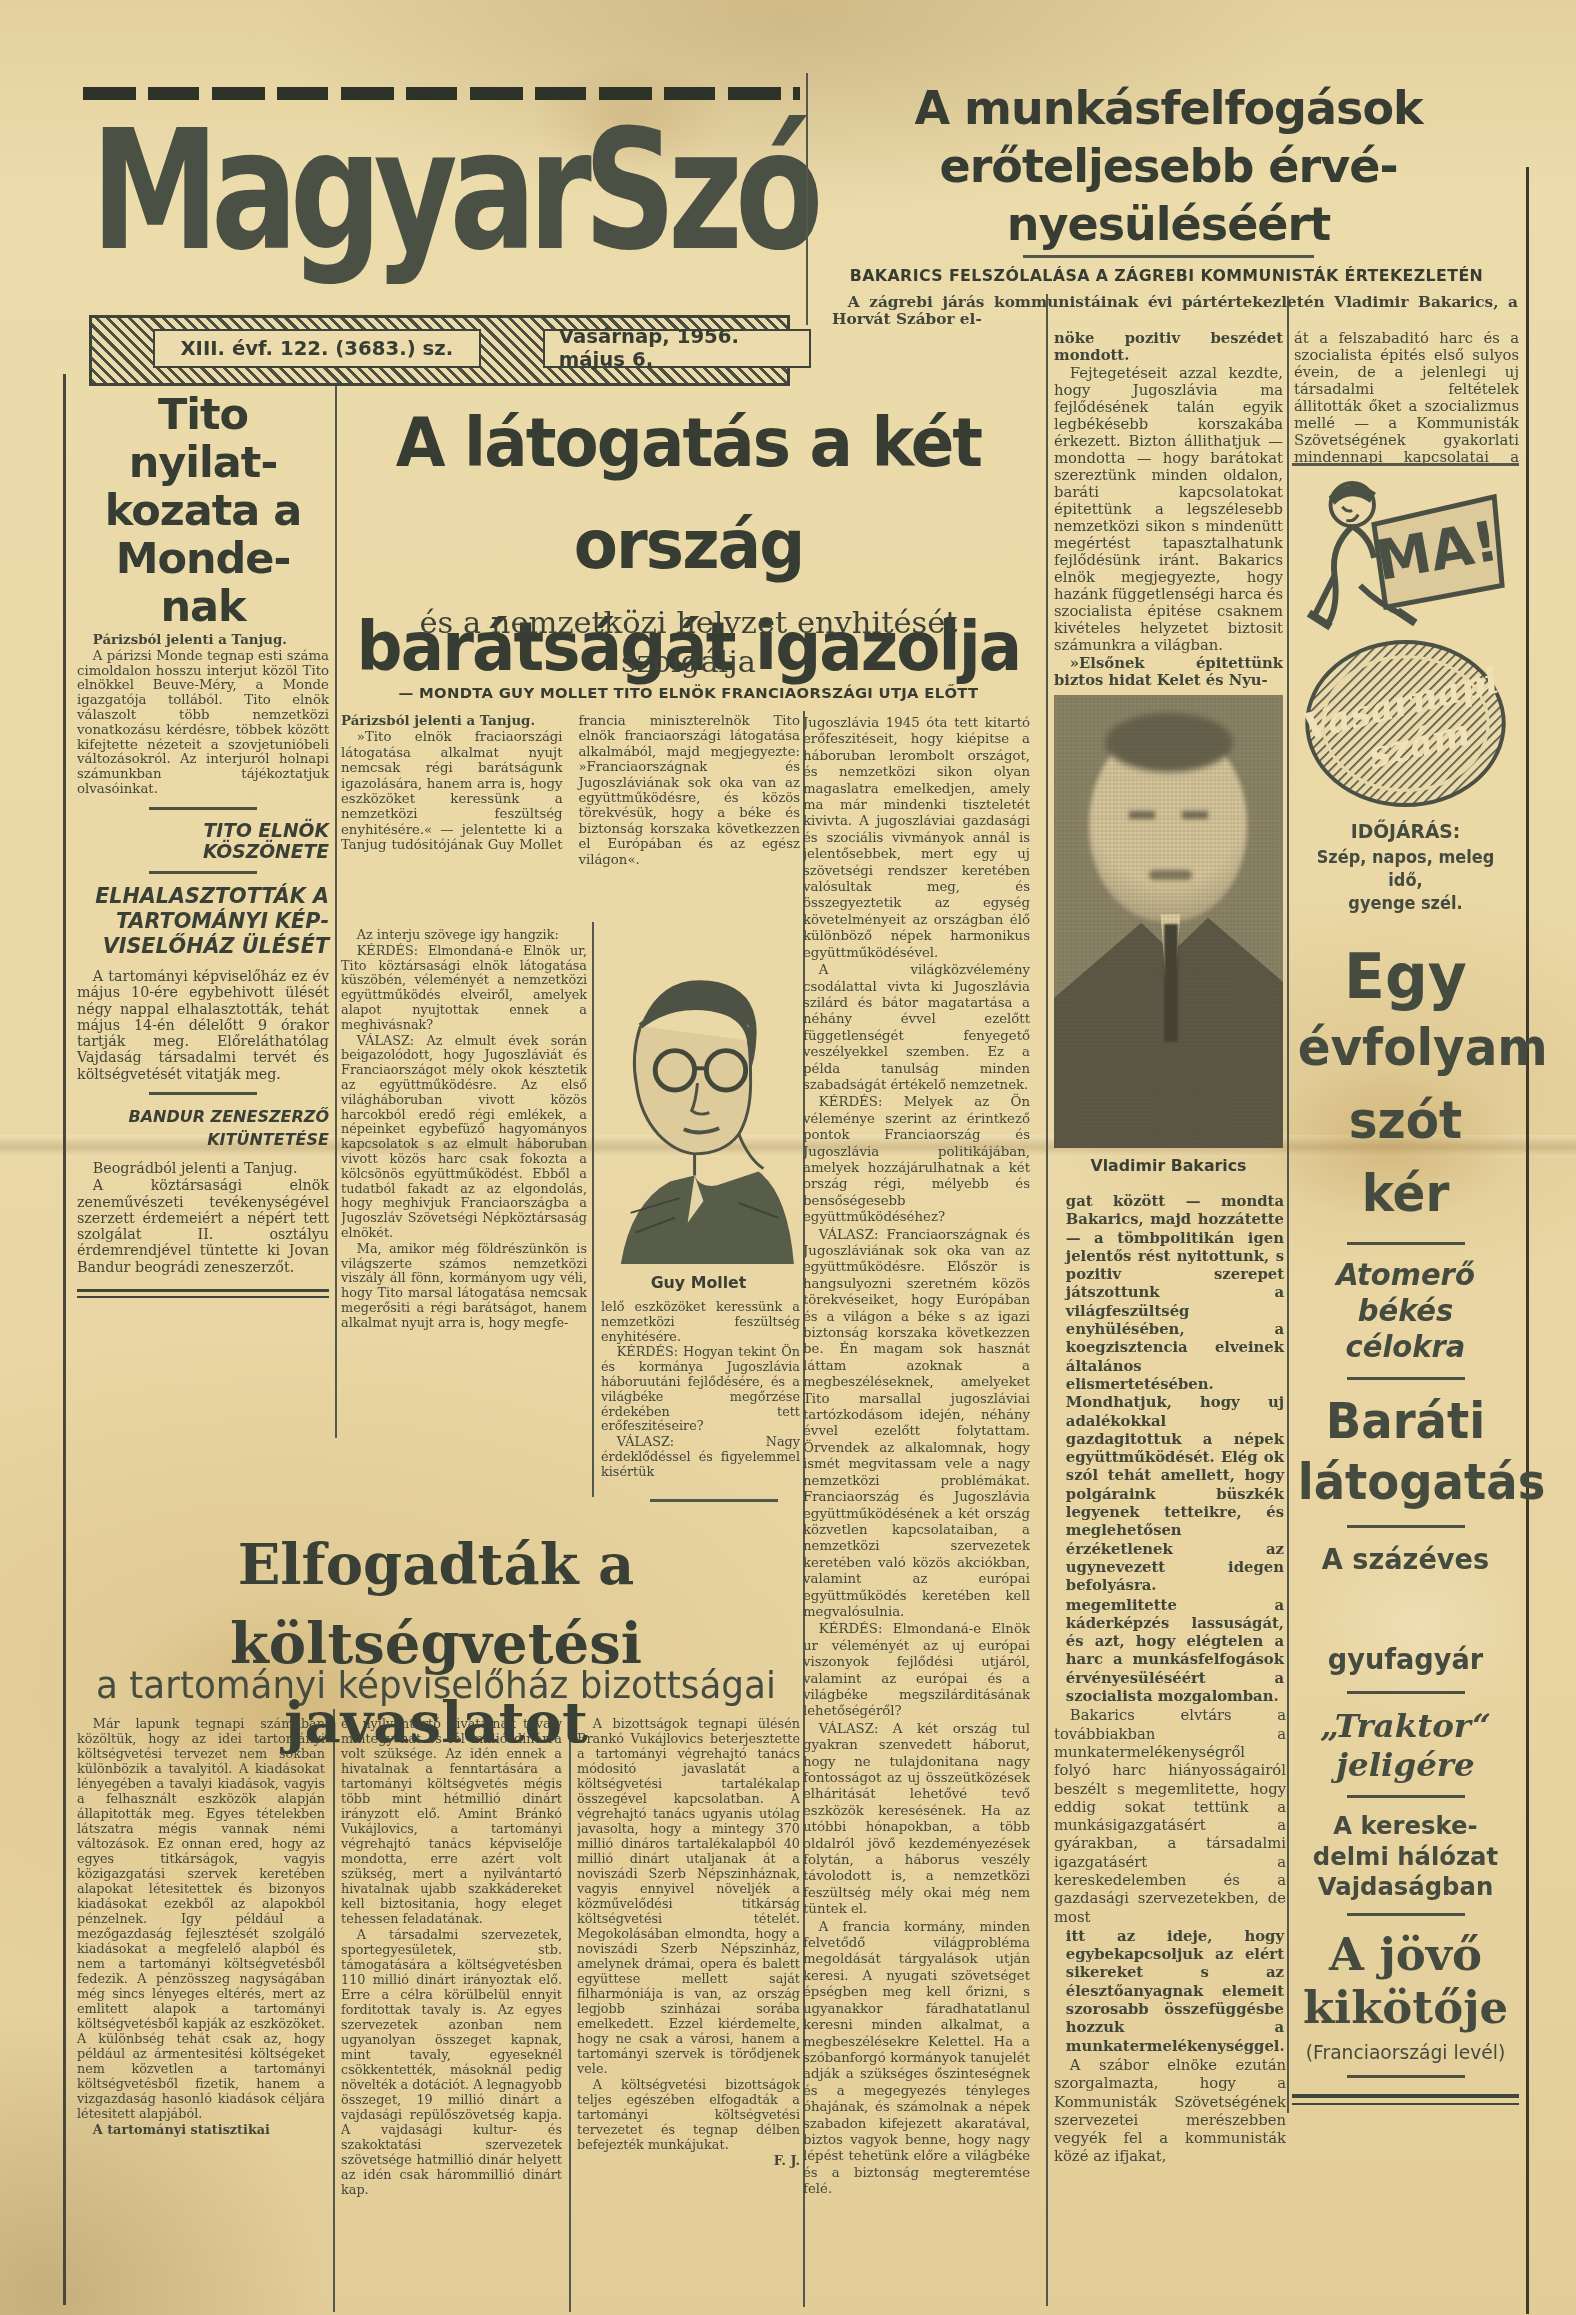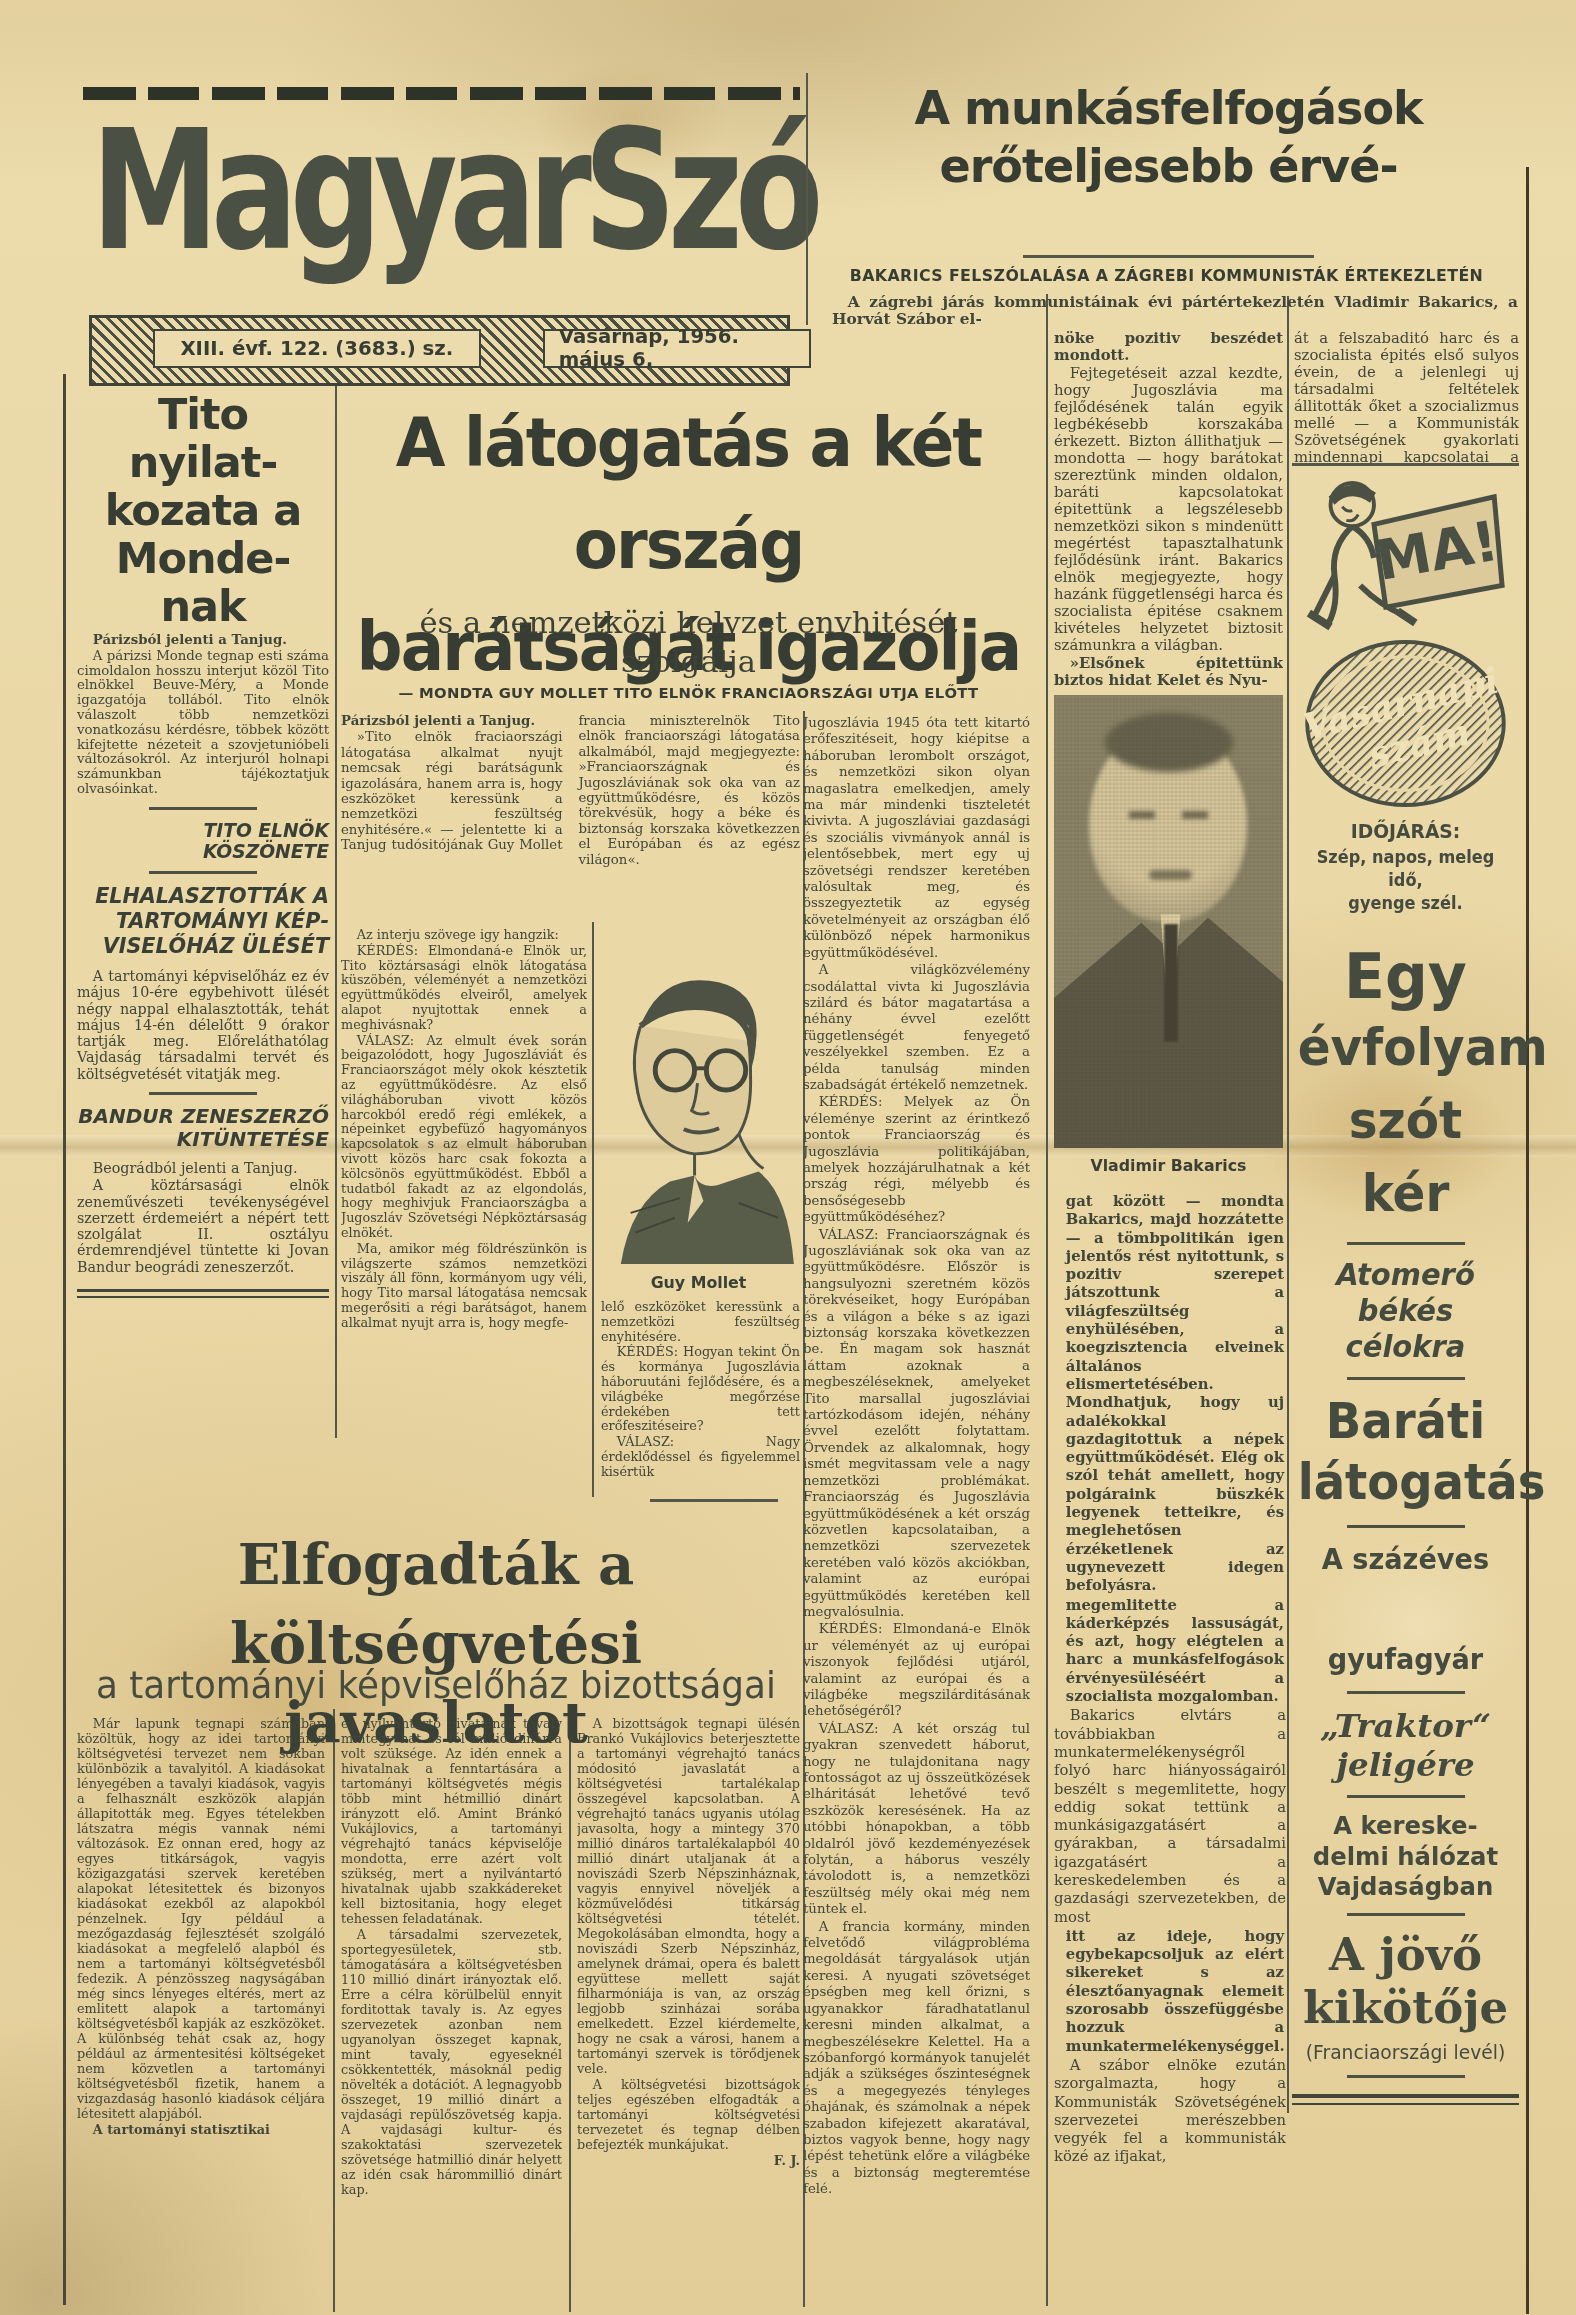--- a/index.html
+++ b/index.html
@@ -79,20 +79,21 @@
   <div class="vrule" style="left:592px;top:922px;height:575px;"></div>
   <div class="vrule" style="left:803px;top:711px;height:1596px;"></div>
   <div class="vrule" style="left:1046px;top:294px;height:2012px;"></div>
   <div class="vrule" style="left:1287px;top:296px;height:1817px;"></div>
   <div class="vrule" style="left:333px;top:1709px;height:603px;"></div>
   <div class="vrule" style="left:569px;top:1709px;height:603px;"></div>
 
   <div class="abs sansblack center" style="left:818px;top:79px;width:701px;font-size:46px;line-height:58px;letter-spacing:-1px;">
     <div>A munkásfelfogások</div>
     <div>erőteljesebb érvé-</div>
+    <div>nyesüléséért</div>
   </div>
   <div class="hrule" style="left:1023px;top:255px;width:291px;height:3px;"></div>
   <div class="abs sansblack center" style="left:814px;top:266px;width:705px;font-size:15.8px;letter-spacing:0.4px;">BAKARICS FELSZÓLALÁSA A ZÁGREBI KOMMUNISTÁK ÉRTEKEZLETÉN</div>
   <div class="abs bodytext" style="left:832px;top:294px;width:686px;font-size:15.3px;line-height:16.7px;font-weight:bold;">
     <p>A zágrebi járás kommunistáinak évi pártértekezletén Vladimir Bakarics, a Horvát Szábor el-</p>
   </div>
   <div class="abs bodytext b-lead" style="left:1054px;top:329px;width:229px;height:366px;overflow:hidden;">
     <p class="noind" style="font-weight:bold;">nöke pozitiv beszédet mondott.</p>
     <p>Fejtegetéseit azzal kezdte, hogy Jugoszlávia ma fejlődésének talán egyik legbékésebb korszakába érkezett. Bizton állithatjuk — mondotta — hogy barátokat szereztünk minden oldalon, baráti kapcsolatokat épitettünk a legszélesebb nemzetközi sikon s mindenütt megértést tapasztalhatunk fejlődésünk iránt. Bakarics elnök megjegyezte, hogy hazánk függetlenségi harca és szocialista épitése csaknem kivételes helyzetet biztosit számunkra a világban.</p>
     <p style="font-weight:bold;">»Elsőnek épitettünk biztos hidat Kelet és Nyu-</p>
@@ -112,21 +113,21 @@
       <p>A párizsi Monde tegnap esti száma cimoldalon hosszu interjut közöl Tito elnökkel Beuve-Méry, a Monde igazgatója tollából. Tito elnök válaszolt több nemzetközi vonatkozásu kérdésre, többek között kifejtette nézeteit a szovjetunióbeli változásokról. Az interjuról holnapi számunkban tájékoztatjuk olvasóinkat.</p>
     </div>
     <div class="srule"></div>
     <div class="secthead" style="font-size:18.7px;margin:5.9px 0 7.9px;">TITO ELNÖK KÖSZÖNETE</div>
     <div class="srule"></div>
     <div class="secthead" style="font-size:20.7px;line-height:24.6px;margin:5.9px 0 9.9px;">ELHALASZTOTTÁK A TARTOMÁNYI KÉP­VISELŐHÁZ ÜLÉSÉT</div>
     <div class="bodytext b-left" style="font-size:14.3px;line-height:16.3px;">
       <p>A tartományi képviselőház ez év május 10-ére egybehivott ülését négy nappal elhalasztották, tehát május 14-én délelőtt 9 órakor tartják meg. Előreláthatólag Vajdaság társadalmi tervét és költségvetését vitatják meg.</p>
     </div>
     <div class="srule"></div>
-    <div class="secthead" style="font-size:20px;line-height:23.6px;margin:5.9px 0 7.9px;">BANDUR ZENESZERZŐ KITÜNTETÉSE</div>
+    <div class="secthead" style="font-size:16px;line-height:23.6px;margin:5.9px 0 7.9px;">BANDUR ZENESZERZŐ KITÜNTETÉSE</div>
     <div class="bodytext b-left" style="font-size:14.3px;line-height:16.3px;">
       <p>Beográdból jelenti a Tanjug.</p>
       <p>A köztársasági elnök zeneművészeti tevékenységével szerzett érdemeiért a népért tett szolgálat II. osztályu érdemrendjével tüntette ki Jovan Bandur beográdi zeneszerzőt.</p>
     </div>
     <div style="margin-top:13.8px;border-top:3.9px solid #41463a;border-bottom:2px solid #41463a;height:3.9px;"></div>
   </div>
 
   <div class="abs sansblack center" style="left:337px;top:392px;width:703px;font-size:67px;line-height:102px;letter-spacing:-2px;transform:scaleX(.96);transform-origin:center top;">
     <div>A látogatás a két ország</div>
     <div>barátságát igazolja</div>

